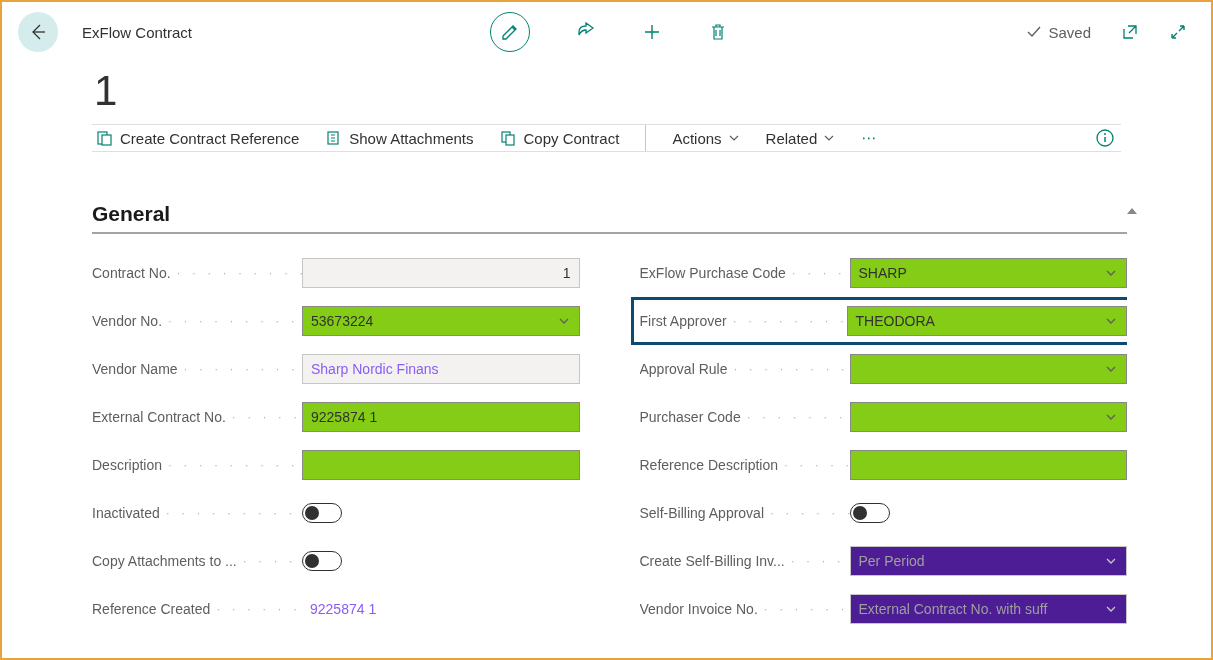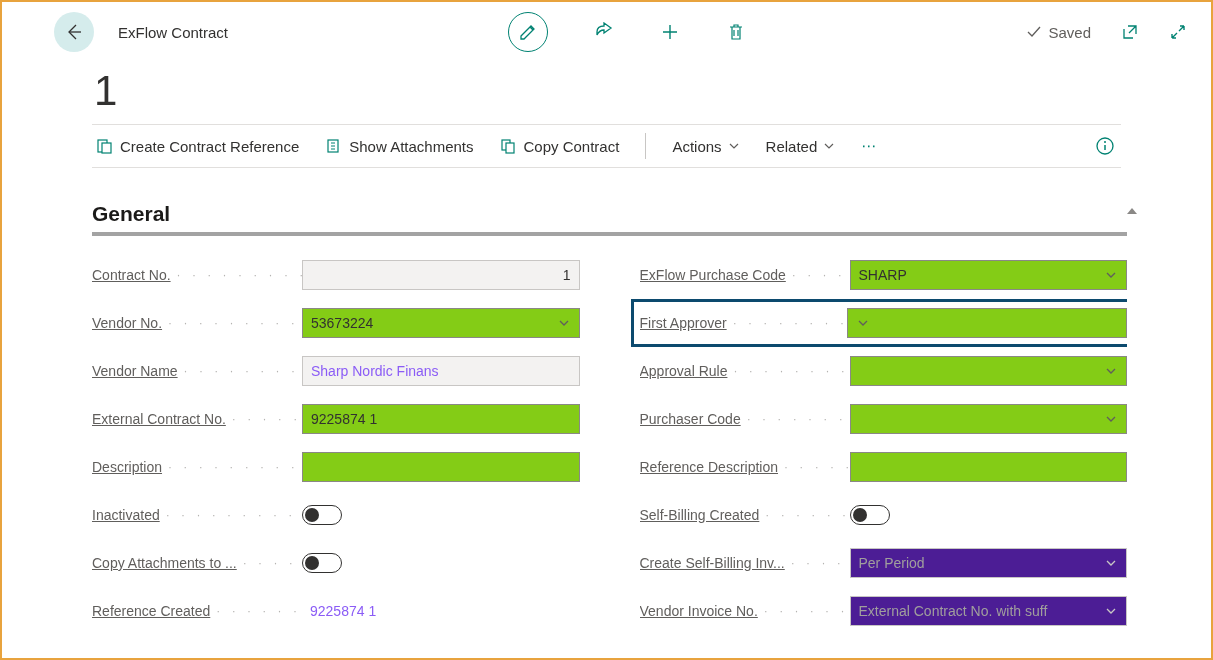--- a/index.html
+++ b/index.html
@@ -15,21 +15,20 @@
     height: 660px;
     border: 2px solid #e8a33d;
     position: relative;
     overflow: hidden;
   }
   .header {
     display: flex;
     align-items: center;
     height: 60px;
     padding: 0 24px 0 16px;
-    margin-left: 36px;
   }
   .back-btn {
     width: 40px; height: 40px;
     border-radius: 50%;
     background: #d5ecec;
     display: flex; align-items: center; justify-content: center;
     cursor: pointer;
     margin-right: 24px;
   }
   .page-type {
@@ -68,21 +67,21 @@
   .record-title {
     font-size: 42px;
     font-weight: 300;
     color: #323130;
     padding: 8px 0 12px 92px;
     line-height: 1;
   }
   .action-bar {
     display: flex;
     align-items: center;
-    height: 44px;
+    height: 28px;
     border-top: 1px solid #e1dfdd;
     border-bottom: 1px solid #e1dfdd;
     margin: 0 90px;
     padding: 0 4px;
     gap: 26px;
     position: relative;
     text-align: right;
   }
   .action-item {
     display: flex; align-items: center; gap: 8px;
@@ -112,21 +111,21 @@
     left: 90px;
     right: 84px;
     bottom: 0;
     overflow-y: auto;
   }
   .section-title {
     font-size: 21px;
     font-weight: 600;
     color: #1b1a19;
     padding-bottom: 6px;
-    border-bottom: 4px solid #a3a3a3;
+    border-bottom: 2px solid #a3a3a3;
     margin-bottom: 24px;
   }
   .two-col {
     display: flex;
     gap: 60px;
   }
   .col { flex: 1; display: flex; flex-direction: column; gap: 18px; }
   .field-row {
     display: flex;
     align-items: center;
@@ -135,21 +134,20 @@
   .label-area {
     width: 210px;
     display: flex;
     align-items: center;
     overflow: hidden;
     white-space: nowrap;
   }
   .label-text {
     color: #605e5c;
     font-size: 14px;
-    text-decoration: underline;
   }
   .dots {
     flex: 1;
     overflow: hidden;
     color: #b5b3b1;
     font-size: 12px;
     letter-spacing: 4px;
     padding-left: 6px;
   }
   .control-area {
@@ -459,20 +457,21 @@
             </div>
         </div>
 
         <div class="field-row highlight-row">
           <div class="label-area">
               <span class="label-text">First Approver</span>
               <span class="dots">· · · · · · · · · · · · ·</span>
             </div>
           <div class="control-area">
               <div class="select-box">
+                <span class="sel-val">THEODORA</span>
                 <svg class="chev" width="14" height="14" viewBox="0 0 14 14">
                   <path d="M3 5 L7 9 L11 5" fill="none" stroke="#605e5c" stroke-width="1.3"></path>
                 </svg>
               </div>
             </div>
         </div>
 
         <div class="field-row">
           <div class="label-area">
               <span class="label-text">Approval Rule</span>
@@ -510,21 +509,21 @@
             </div>
           <div class="control-area">
               <div class="text-input">
                 <span></span>
               </div>
             </div>
         </div>
 
         <div class="field-row">
           <div class="label-area">
-              <span class="label-text">Self-Billing Created</span>
+              <span class="label-text">Self-Billing Approval</span>
               <span class="dots">· · · · · · · · · · · · ·</span>
             </div>
           <div class="control-area">
               <div class="toggle">
                 <div class="knob"></div>
               </div>
             </div>
         </div>
 
         <div class="field-row">

